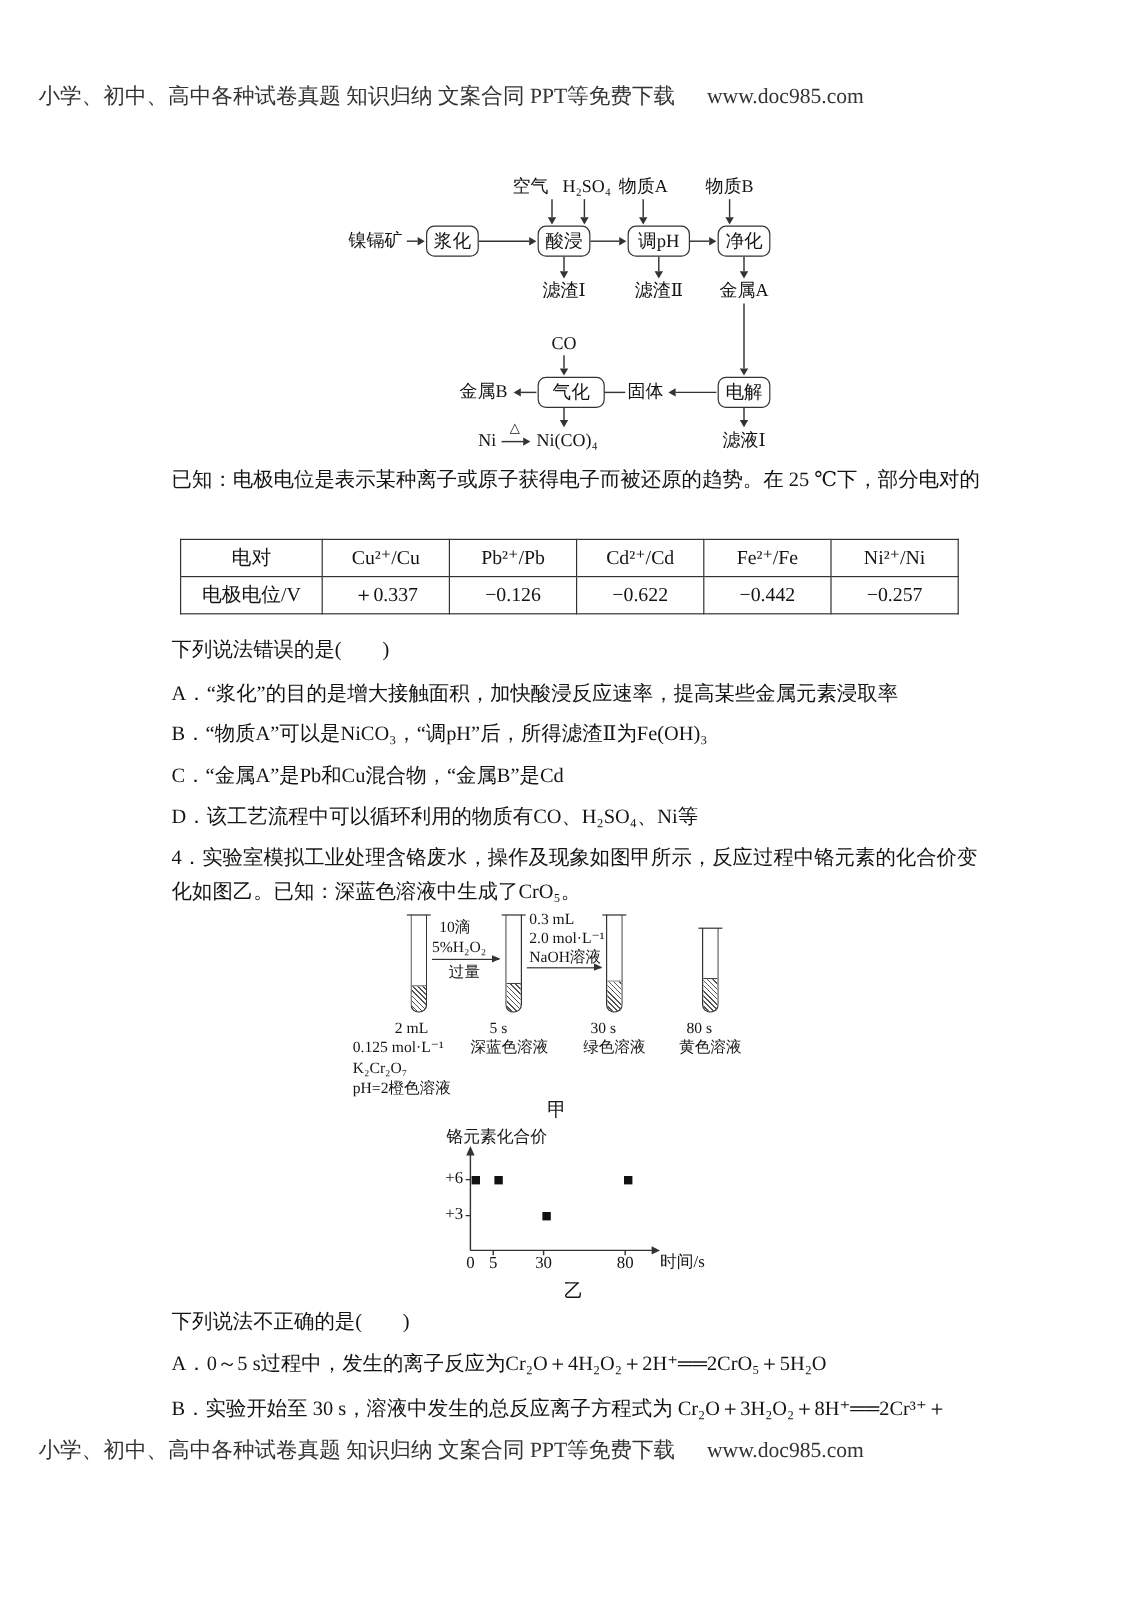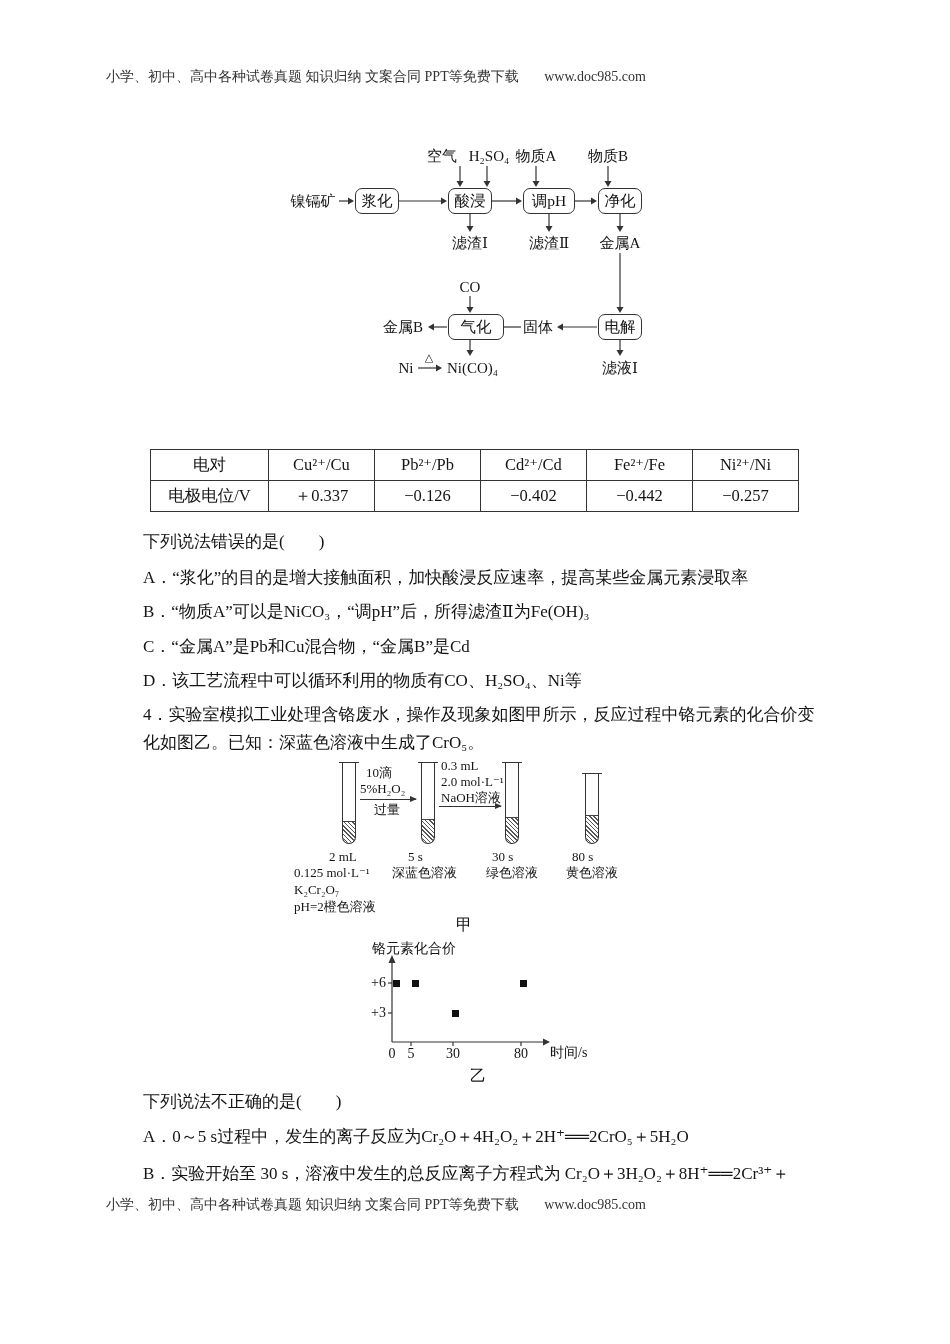--- a/index.html
+++ b/index.html
@@ -1,19 +1,19 @@
 <!DOCTYPE html>
 <html><head>
 <meta charset="utf-8">
 <style>
   * { margin:0; padding:0; box-sizing:border-box; }
   html,body { background:#e8e8e8; }
   .page { position:relative; width:950px; height:1344px; background:#ffffff; margin:0 auto;
           font-family:"Liberation Serif","DejaVu Serif",serif; color:#141414; overflow:hidden; }
-  .hf { position:absolute; left:0; width:752px; text-align:center; font-size:14px; color:#333; white-space:nowrap; }
+  .hf { position:absolute; left:0; width:752px; text-align:center; font-size:18px; color:#333; white-space:nowrap; }
   .hf .url { margin-left:22px; }
   .line { position:absolute; left:143px; width:680px; font-size:17px; line-height:22px; white-space:nowrap; }
   
   .flowchart { position:absolute; left:275px; top:140px; width:400px; height:250px; }
   .fc-svg { position:absolute; left:0; top:0; }
   .fc-box { position:absolute; height:26px; border:1.3px solid #333; border-radius:7px; background:#fff;
             display:flex; align-items:center; justify-content:center; font-size:15.5px; }
   .fc-text { position:absolute; transform:translateX(-50%); white-space:nowrap; font-size:15px; line-height:16px; }
   .fc-ltext { position:absolute; white-space:nowrap; font-size:15px; line-height:16px; }
   .fc-delta { font-size:11px; }
@@ -127,36 +127,37 @@
     <div class="fc-box" style="left:173px; top:174px; width:56px">气化</div>
     <span class="fc-text" style="left:263px; top:179px">固体</span>
     <div class="fc-box" style="left:323px; top:174px; width:44px">电解</div>
 
     <span class="fc-text" style="left:131px; top:220px">Ni</span>
     <span class="fc-text fc-delta" style="left:154px; top:209px">△</span>
     <span class="fc-ltext" style="left:172px; top:220px">Ni(CO)₄</span>
     <span class="fc-text" style="left:345px; top:220px">滤液Ⅰ</span>
   </div>
 
+  <div class="line" style="top:389px">已知：电极电位是表示某种离子或原子获得电子而被还原的趋势。在 25 ℃下，部分电对的</div>
 
   <table class="etable">
     <tbody>
         <tr>
       <td class="first">电对</td>
       <td>Cu²⁺/Cu</td>
       <td>Pb²⁺/Pb</td>
       <td>Cd²⁺/Cd</td>
       <td>Fe²⁺/Fe</td>
       <td>Ni²⁺/Ni</td>
     </tr>
     <tr>
       <td class="first">电极电位/V</td>
       <td>＋0.337</td>
       <td>−0.126</td>
-      <td>−0.402</td>
+      <td>−0.622</td>
       <td>−0.442</td>
       <td>−0.257</td>
     </tr>
   </tbody>
     </table>
 
   <div class="line" style="top:567px">A．“浆化”的目的是增大接触面积，加快酸浸反应速率，提高某些金属元素浸取率</div>
   <div class="line" style="top:531px">下列说法错误的是(　　)</div>
   <div class="line" style="top:601px">B．“物质A”可以是NiCO₃，“调pH”后，所得滤渣Ⅱ为Fe(OH)₃</div>
   <div class="line" style="top:636px">C．“金属A”是Pb和Cu混合物，“金属B”是Cd</div>

